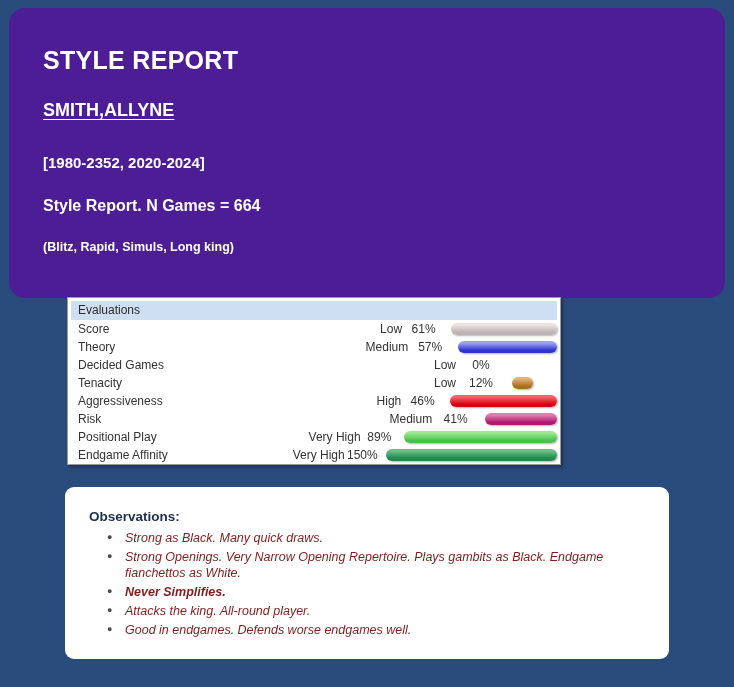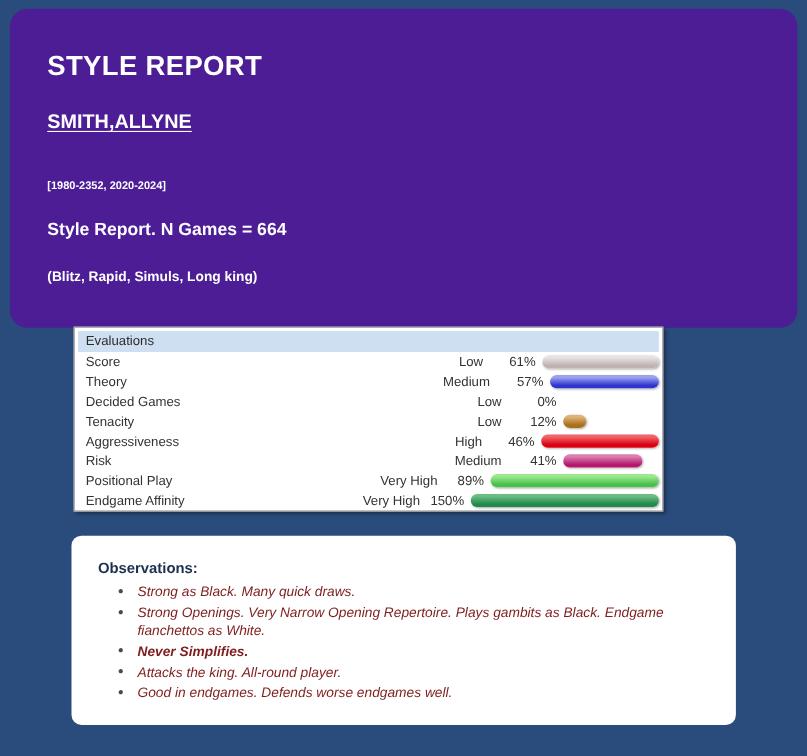--- a/index.html
+++ b/index.html
@@ -37,43 +37,43 @@
     color: #ffffff;
     font-size: 18px;
     font-weight: bold;
     text-decoration: underline;
     text-underline-offset: 3px;
     margin: 25px 0 0 6px;
     display: inline-block;
   }
   #rating-range {
     color: #ffffff;
-    font-size: 10px;
-    font-weight: bold;
-    margin: 43px 0 0 6px;
+    font-size: 15px;
+    font-weight: bold;
+    margin: 33px 0 0 6px;
   }
   #games-summary {
     color: #ffffff;
     font-size: 16px;
     font-weight: bold;
     margin: 26px 0 0 6px;
   }
   #formats-line {
     color: #ffffff;
     font-size: 12.5px;
     font-weight: bold;
     margin: 25px 0 0 6px;
   }
 
   
   #evaluations-panel {
     position: absolute;
     left: 67px;
     top: 297px;
-    width: 536px;
+    width: 494px;
     height: 168px;
     background: #ffffff;
     border: 1px solid #9c9c9c;
     box-sizing: border-box;
     box-shadow: 2px 2px 3px rgba(0,0,0,0.35);
     padding: 3px 3px 3px 3px;
   }
   #eval-header-row {
     background: #cddff1;
     height: 19px;
@@ -96,21 +96,21 @@
     box-sizing: border-box;
     white-space: nowrap;
   }
   .eval-level {
     width: 155px;
     text-align: right;
     white-space: nowrap;
   }
   .eval-pct {
     width: 50px;
-    text-align: right;
+    text-align: center;
     padding-right: 2px;
     white-space: nowrap;
   }
   .eval-bar-cell {
     flex: 1;
     padding-left: 4px;
     height: 18px;
     display: flex;
     align-items: center;
   }

